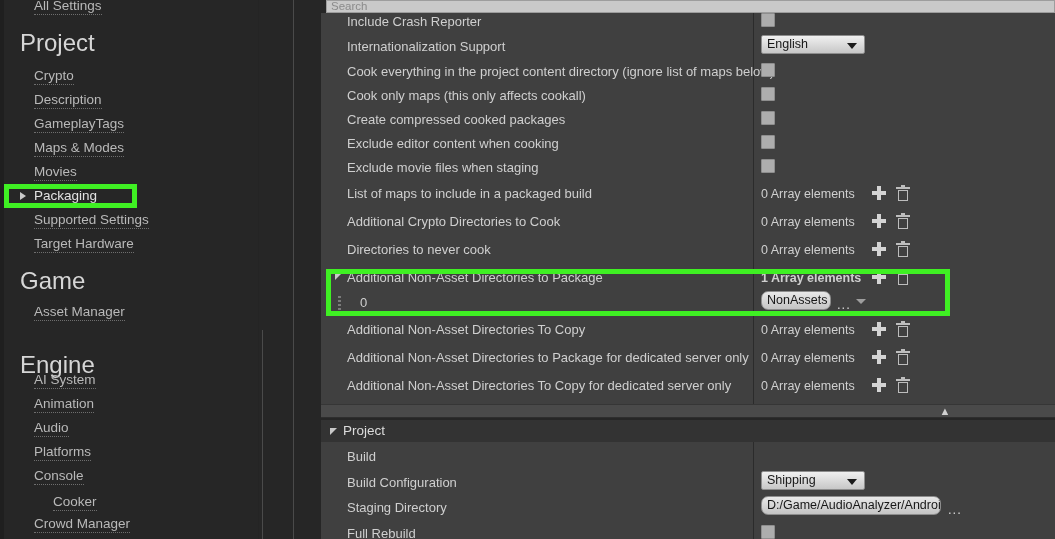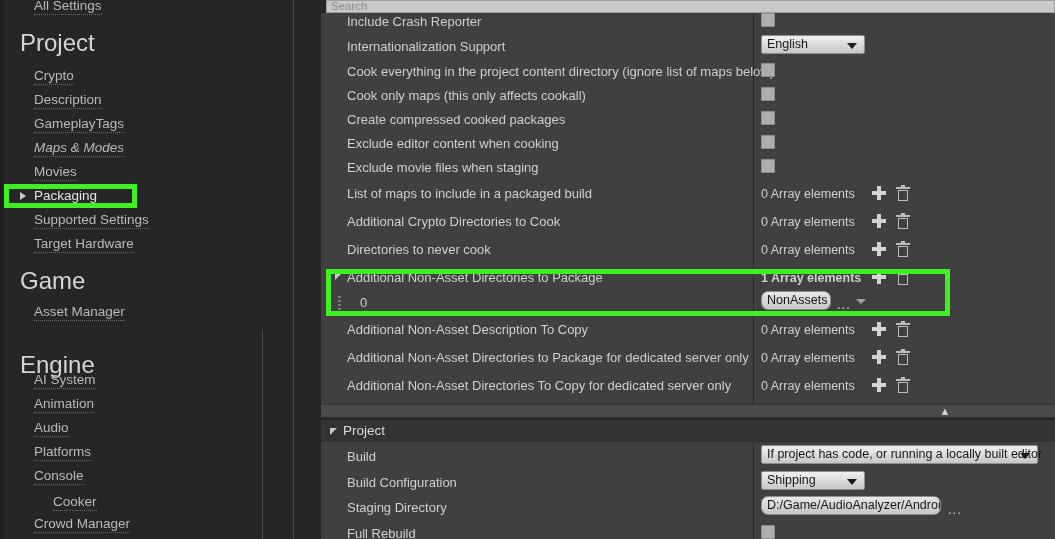--- a/index.html
+++ b/index.html
@@ -160,21 +160,21 @@
 <div id="root">
 
   <div id="sidebar">
     <div id="sidebar-edge"></div>
     <div id="sidebar-items">
         <div class="nav-link" style="top: -6px;"><span class="lbl">All Settings</span></div>
         <div class="nav-head" style="top: 28px;"><span class="lbl">Project</span></div>
         <div class="nav-link" style="top: 64px;"><span class="lbl">Crypto</span></div>
         <div class="nav-link" style="top: 88px;"><span class="lbl">Description</span></div>
         <div class="nav-link" style="top: 112px;"><span class="lbl">GameplayTags</span></div>
-        <div class="nav-link" style="top: 136px; font-style: italic;"><span class="lbl">Maps &amp; Modes</span></div>
+        <div class="nav-link" style="top: 136px;"><span class="lbl">Maps &amp; Modes</span></div>
         <div class="nav-link" style="top: 160px;"><span class="lbl">Movies</span></div>
         <div class="nav-link" style="top: 184px;"><span class="tri"></span><span class="lbl" style="border-bottom: none; color: rgb(226, 226, 226);">Packaging</span></div>
         <div class="nav-link" style="top: 208px;"><span class="lbl">Supported Settings</span></div>
         <div class="nav-link" style="top: 232px;"><span class="lbl">Target Hardware</span></div>
         <div class="nav-head" style="top: 266px;"><span class="lbl">Game</span></div>
         <div class="nav-link" style="top: 300px;"><span class="lbl">Asset Manager</span></div>
         <div class="nav-head" style="top: 334px; margin-top: 16px;"><span class="lbl">Engine</span></div>
         <div class="nav-link" style="top: 368px;"><span class="lbl">AI System</span></div>
         <div class="nav-link" style="top: 392px;"><span class="lbl">Animation</span></div>
         <div class="nav-link" style="top: 416px;"><span class="lbl">Audio</span></div>
@@ -246,21 +246,21 @@
         <div class="trashico" style="left: 575px; top: 258px;">
           <span class="hdl"></span>
           <span class="lid"></span>
           <span class="can"></span>
         </div>
         <div class="rowlabel indent1" style="top: 282px;">0</div>
         <div class="draghandle" style="left: 17px; top: 283px;"></div>
         <div class="textbox" style="left: 440px; top: 278px; width: 70px;">NonAssets</div>
         <div class="ellipsis" style="left: 516px; top: 285px;">...</div>
         <div class="dropcaret" style="left: 535px; top: 286px;"></div>
-        <div class="rowlabel indent0" style="top: 309px;">Additional Non-Asset Description To Copy</div>
+        <div class="rowlabel indent0" style="top: 309px;">Additional Non-Asset Directories To Copy</div>
         <div class="arraytxt" style="left: 440px; top: 309px;">0 Array elements</div>
         <div class="plusico" style="left: 551px; top: 309px;"></div>
         <div class="trashico" style="left: 575px; top: 310px;">
           <span class="hdl"></span>
           <span class="lid"></span>
           <span class="can"></span>
         </div>
         <div class="rowlabel indent0" style="top: 337px;">Additional Non-Asset Directories to Package for dedicated server only</div>
         <div class="arraytxt" style="left: 440px; top: 337px;">0 Array elements</div>
         <div class="plusico" style="left: 551px; top: 337px;"></div>
@@ -286,24 +286,20 @@
   <div id="proj-head">
     <span class="ptri"></span>
     <span class="ptxt">Project</span>
   </div>
 
   <div id="cat2">
     <div class="vdiv"></div>
   </div>
   <div id="project-rows" style="position: absolute; left: 321px; top: 0px; width: 734px; height: 444px; pointer-events: none;">
       <div class="rowlabel indent0" style="top: 449px; pointer-events: auto;">Build</div>
-      <div class="combo" style="left: 440px; top: 445px; width: 277px; pointer-events: auto;">
-        <span class="ctext" style="pointer-events: auto;">If project has code, or running a locally built editor</span>
-        <span class="carrow" style="left: 258px; pointer-events: auto;"></span>
-      </div>
       <div class="rowlabel indent0" style="top: 475px; pointer-events: auto;">Build Configuration</div>
       <div class="combo" style="left: 440px; top: 471px; width: 104px; pointer-events: auto;">
         <span class="ctext" style="pointer-events: auto;">Shipping</span>
         <span class="carrow" style="left: 85px; pointer-events: auto;"></span>
       </div>
       <div class="rowlabel indent0" style="top: 500px; pointer-events: auto;">Staging Directory</div>
       <div class="textbox" style="left: 440px; top: 496px; width: 180px; pointer-events: auto;">D:/Game/AudioAnalyzer/Android</div>
       <div class="ellipsis" style="left: 627px; top: 503px; pointer-events: auto;">...</div>
       <div class="rowlabel indent0" style="top: 526px; pointer-events: auto;">Full Rebuild</div>
       <div class="checkbox" style="left: 440px; top: 525px; pointer-events: auto;"></div>

